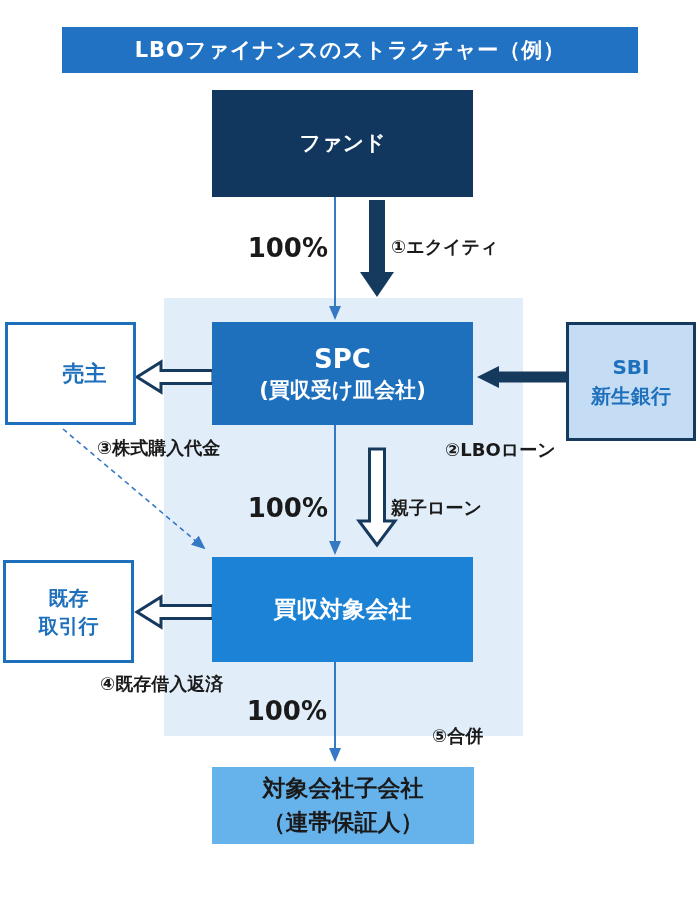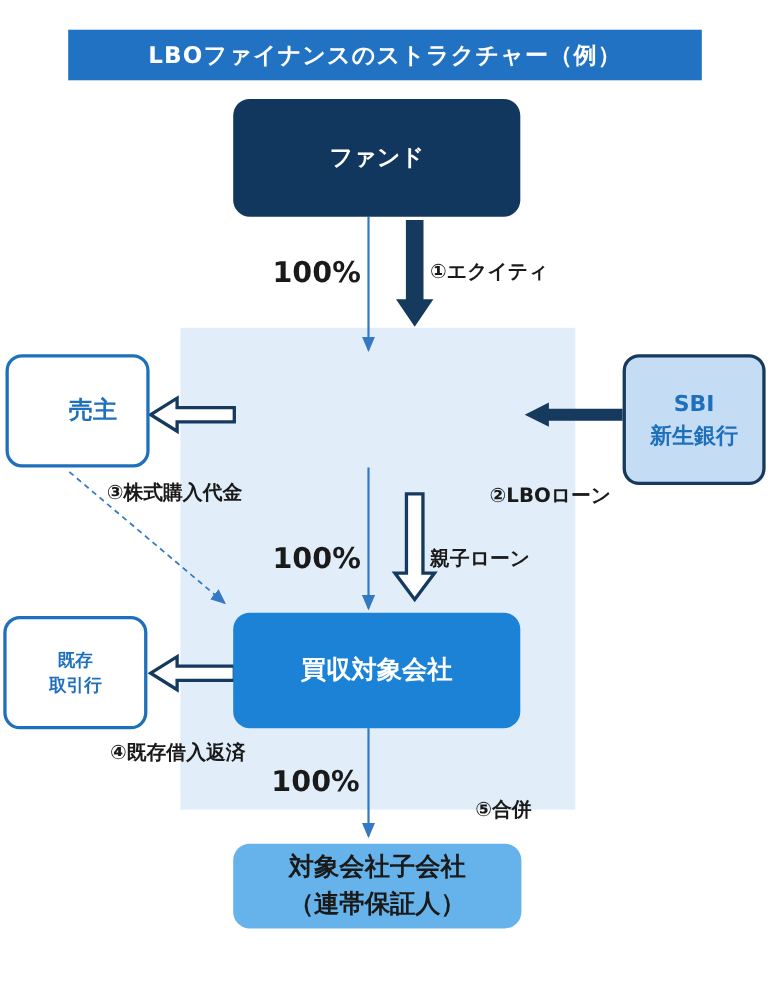--- a/index.html
+++ b/index.html
@@ -14,32 +14,32 @@
     color:var(--box_text_light);
     font-size:21px; font-weight:bold;
     display:flex; align-items:center; justify-content:center;
     letter-spacing:1px;
   }
 
   .panel { left:164px; top:298px; width:359px; height:438px; background:var(--panel); }
 
   .node {
     display:flex; flex-direction:column; align-items:center; justify-content:center;
-    text-align:center; font-weight:bold; line-height:1.45;border-radius:15px;
+    text-align:center; font-weight:bold; line-height:1.45;
   }
   .fund { left:212px; top:90px; width:261px; height:107px; background:var(--fund_box); color:var(--box_text_light); font-size:21px; }
   .spc  { left:212px; top:322px; width:261px; height:103px; background:var(--spc_box); color:var(--box_text_light); }
   .spc .l1 { font-size:26px; line-height:1.3; }
   .spc .l2 { font-size:21px; line-height:1.3; }
   .target { left:212px; top:557px; width:261px; height:105px; background:var(--target_box); color:var(--box_text_light); font-size:23px; }
   .subsidiary { left:212px; top:767px; width:262px; height:77px; background:var(--subsidiary_box); color:var(--subsidiary_text); font-size:23px; }
 
   .outline-box { background:#ffffff; border:3px solid var(--box_border_blue); color:var(--box_border_blue); }
   .seller  { left:5px; top:322px; width:131px; height:103px; font-size:22px;padding-left:28px; }
-  .lenders { left:3px; top:560px; width:131px; height:103px; font-size:16px; line-height:1.4; }
+  .lenders { left:3px; top:560px; width:131px; height:103px; font-size:20px; line-height:1.4; }
 
   .bank {
     left:566px; top:322px; width:130px; height:119px;
     background:var(--bank_box_bg); border:3px solid var(--bank_box_border);
     color:var(--box_border_blue); font-size:20px; line-height:1.45;
   }
 
   .lbl { position:absolute; font-weight:bold; color:var(--label_text); white-space:nowrap; }
   .pct { font-size:26px; }
   .jp  { font-size:18px; }
@@ -92,20 +92,24 @@
 
     <path d="M137,612 L161,597 L161,605.5 L213,605.5 L213,618.5 L161,618.5 L161,627 Z" class="hollow"></path>
 
     <line x1="335" y1="662" x2="335" y2="760" class="thin-line" marker-end="url(#mThin)"></line>
   </svg>
 
   <div class="abs node fund">
     <span>ファンド</span>
   </div>
 
+  <div class="abs node spc">
+    <span class="l1">SPC</span>
+    <span class="l2">(買収受け皿会社)</span>
+  </div>
 
   <div class="abs node outline-box seller">
     <span>売主</span>
   </div>
 
   <div class="abs node bank">
     <span>SBI</span>
     <span>新生銀行</span>
   </div>
 

